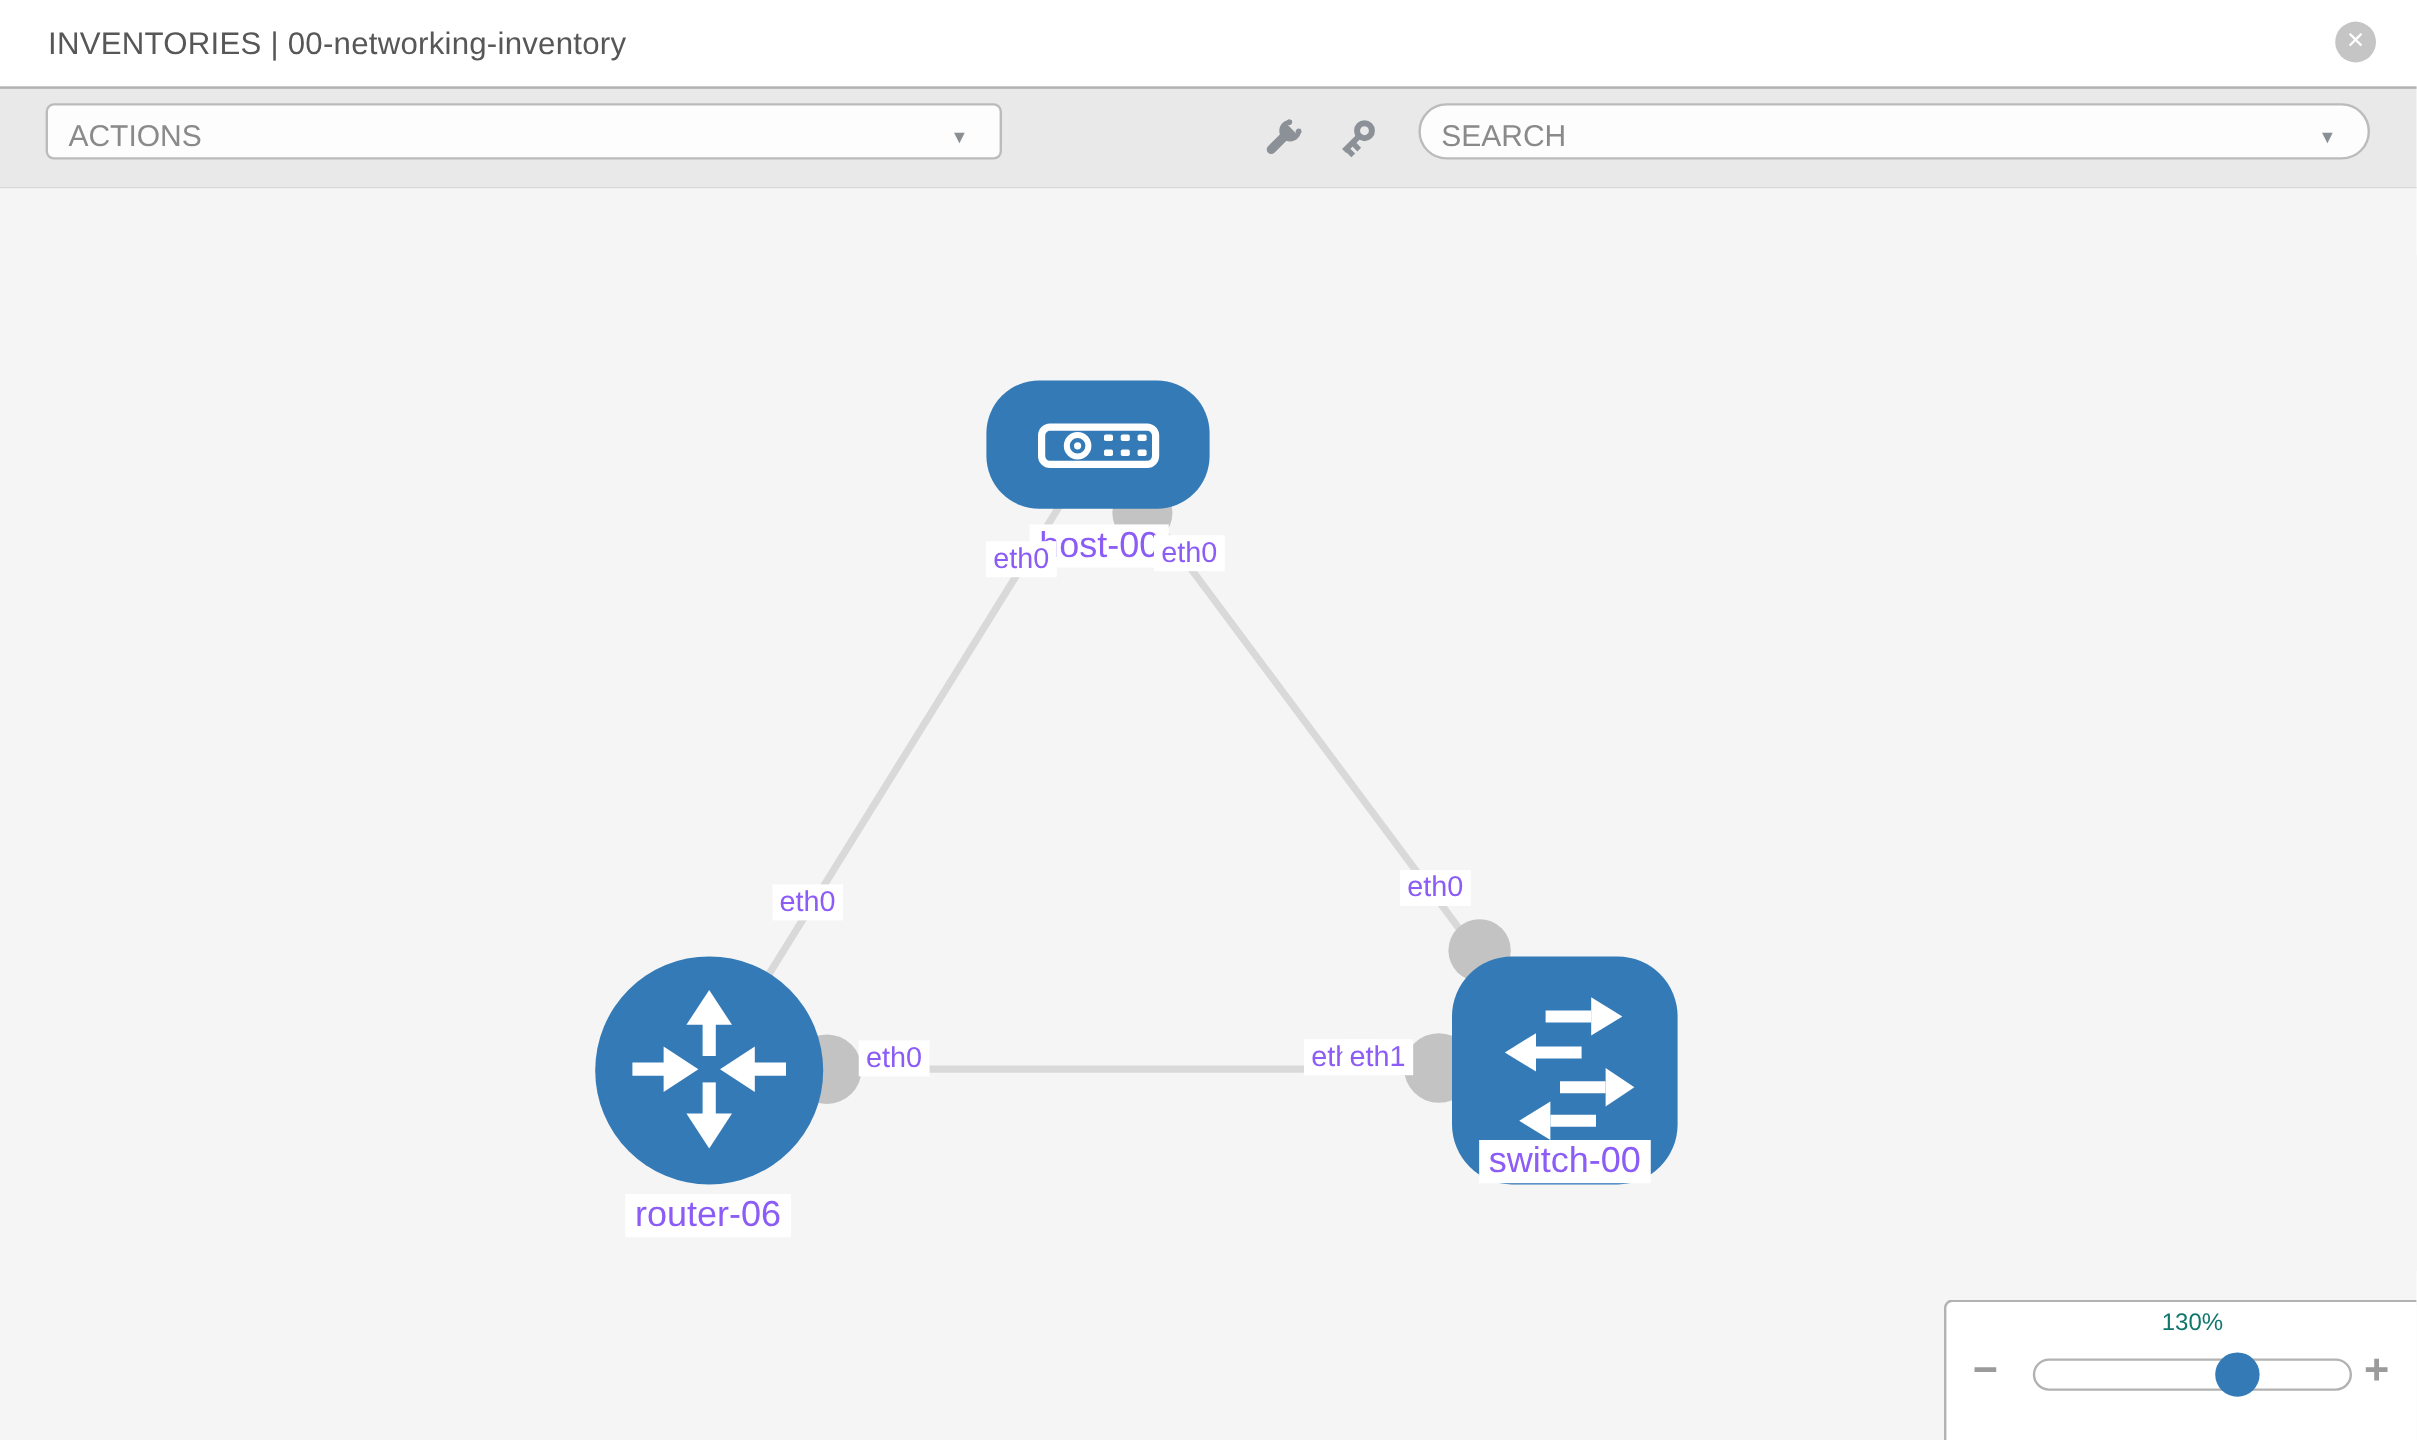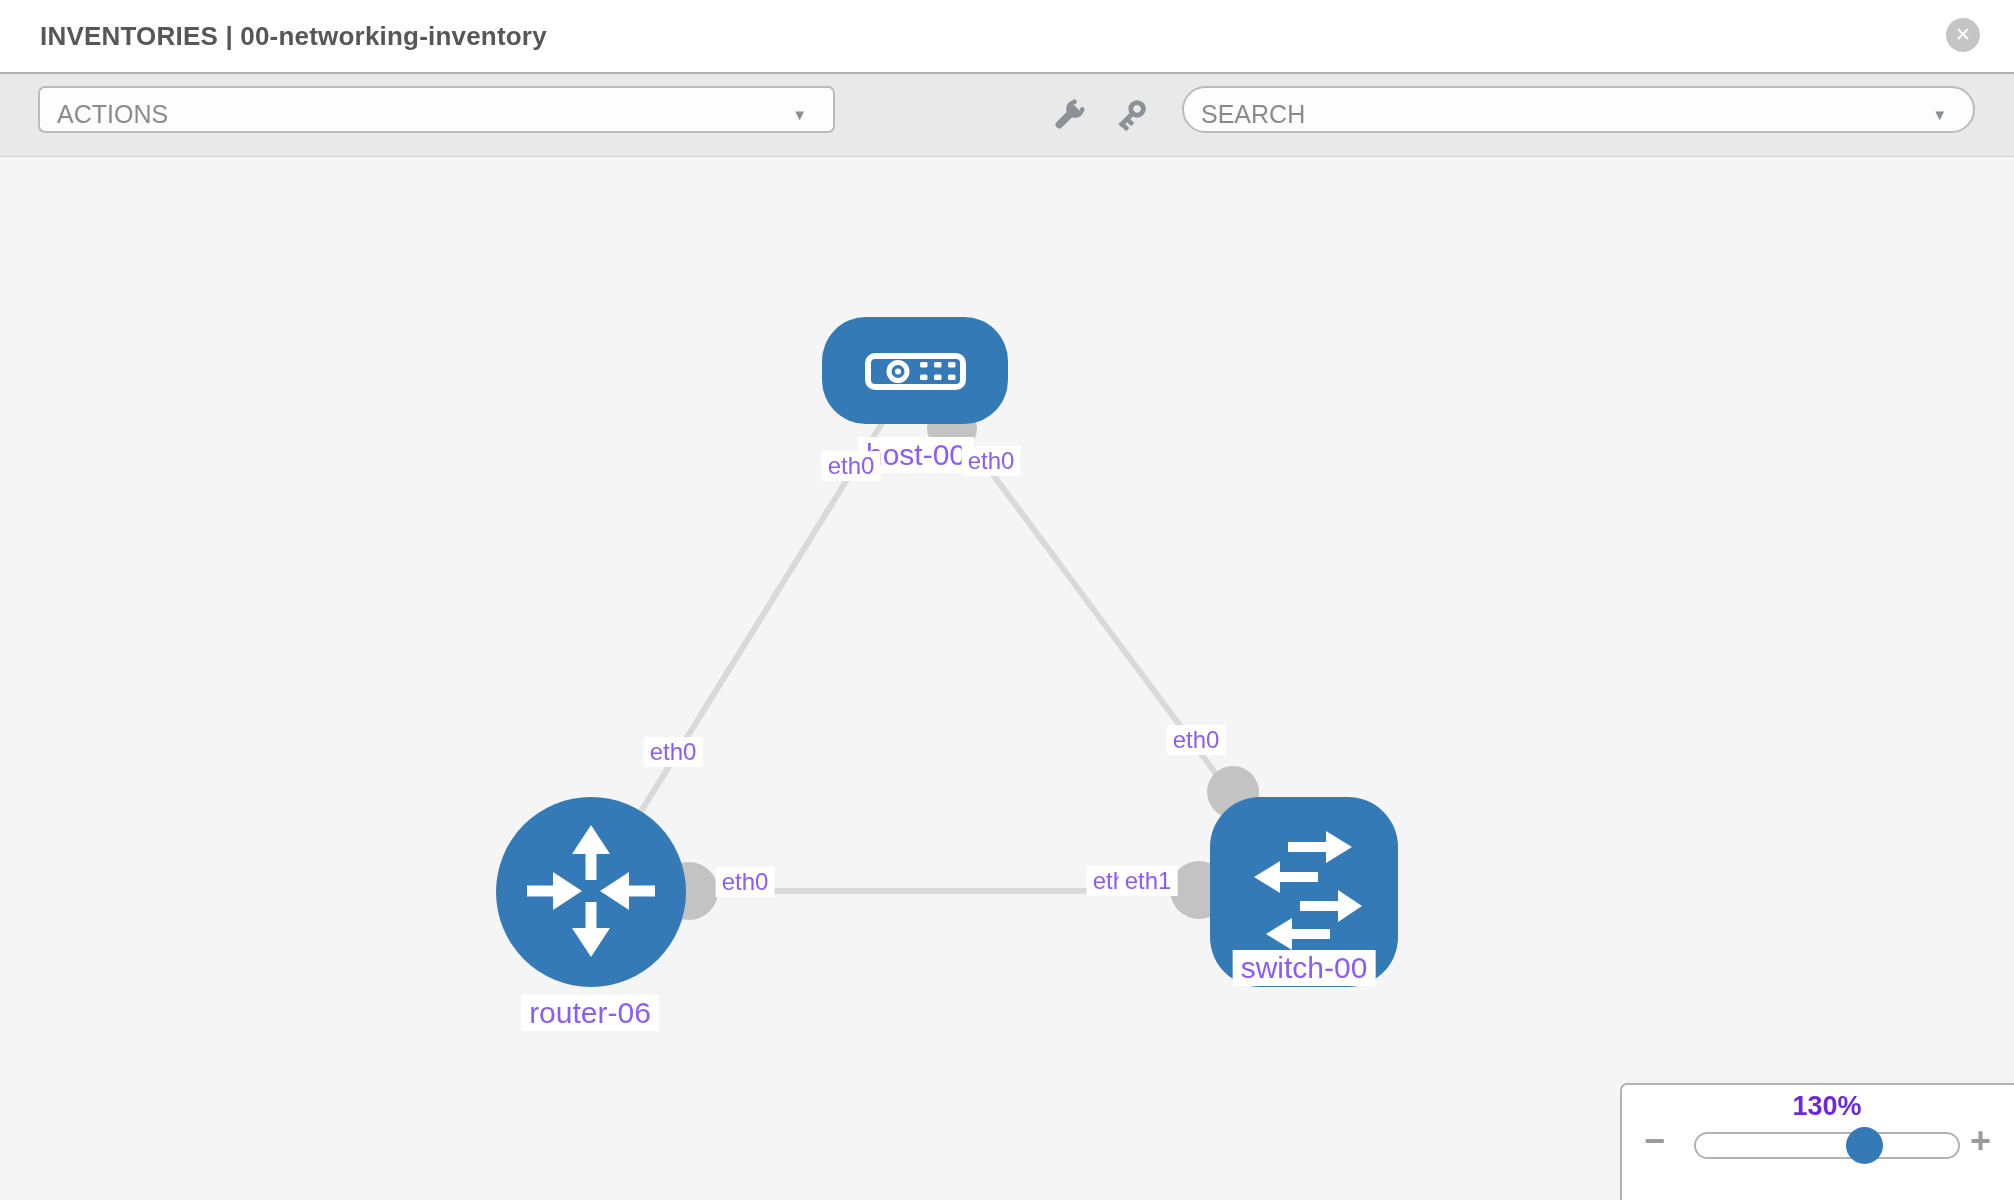--- a/index.html
+++ b/index.html
@@ -2,21 +2,21 @@
 <html><head>
 <meta charset="utf-8">
 <style>
   * { margin:0; padding:0; box-sizing:border-box; }
   html,body { width:2014px; height:1200px; background:#fff; font-family:"Liberation Sans","DejaVu Sans",sans-serif; }
   #app { position:relative; width:2014px; height:1200px; overflow:hidden; background:#fff; }
 
   
   .header { position:absolute; top:0; left:0; width:2014px; height:72px; background:#ffffff; }
   .header-title { position:absolute; left:40px; top:0; height:72px; line-height:72px;
-                  font-size:26px; font-weight:700; color:#575757; letter-spacing:.2px; }
+                  font-size:26px; font-weight:400; color:#575757; letter-spacing:.2px; }
   .close-btn { position:absolute; left:1946px; top:18px; width:34px; height:34px; border-radius:50%;
                background:#c5c5c5; color:#ffffff; font-size:19px; font-weight:700;
                text-align:center; line-height:34px; cursor:pointer; }
 
   
   .toolbar { position:absolute; top:72px; left:0; width:2014px; height:85px;
              background:#e9e9e9; border-top:2px solid #b1b1b1; border-bottom:1px solid #d2d2d2; }
   .select-box { position:absolute; top:12px; height:47px; background:#fdfdfd;
                 border:2px solid #bbbbbb; border-radius:7px; cursor:pointer;padding-left:19px; }
   .select-box .select-text { position:absolute; left:17px; top:0; line-height:53px;
@@ -38,21 +38,21 @@
   .node-label { font-size:30px; padding:1px 8px; }
   .eth-label  { font-size:24px; }
   .eth-back   { z-index:2; }
   .eth-front  { z-index:3; }
 
   
   .zoom-panel { position:absolute; left:1620px; top:926px; width:394px; height:117px;
                 background:#ffffff; border-top:2px solid #b2b2b2; border-left:2px solid #b2b2b2;
                 border-top-left-radius:7px; z-index:5; }
   .zoom-level { position:absolute; left:72px; top:6px; width:266px; text-align:center;
-                font-size:27px; color:#6d28d9;font-weight:bold; }
+                font-size:20px; color:#0f766e; }
   .zoom-minus, .zoom-plus { position:absolute; top:36px; font-size:36px; font-weight:700;
                             color:#9b9b9b; cursor:pointer; line-height:40px; }
   .zoom-minus { left:22px; }
   .zoom-plus  { left:348px; }
   .zoom-track { position:absolute; left:72px; top:47px; width:266px; height:27px;
                 background:#ffffff; border:2px solid #b2b2b2; border-radius:14px; cursor:pointer; }
   .zoom-thumb { position:absolute; left:224px; top:42px; width:37px; height:37px;
                 border-radius:50%; background:#337ab7; cursor:grab; }
 </style>
 </head>

